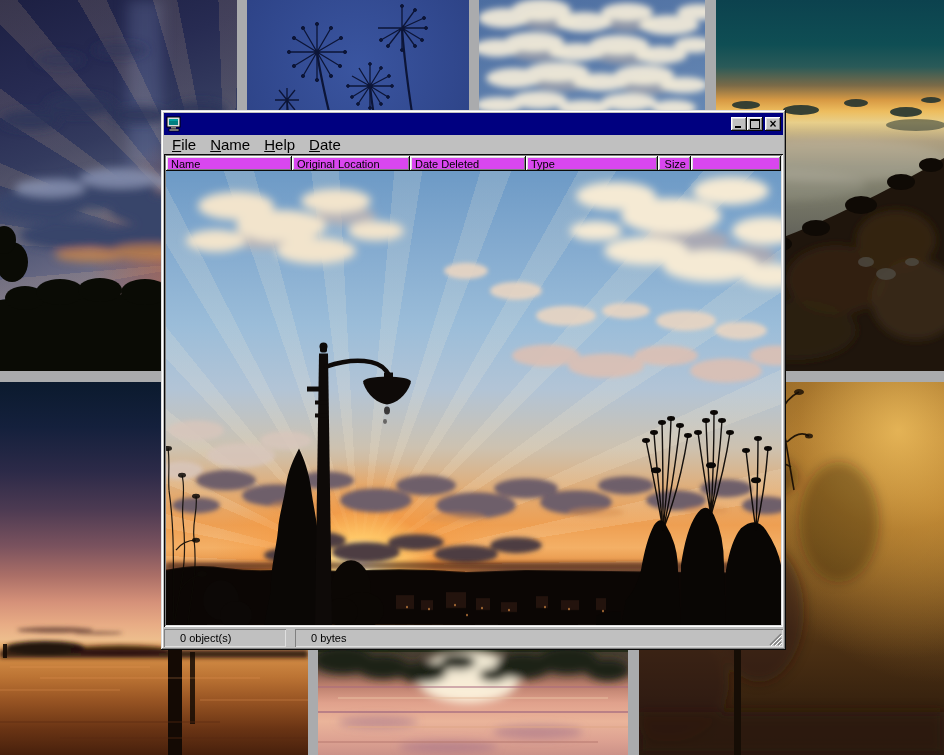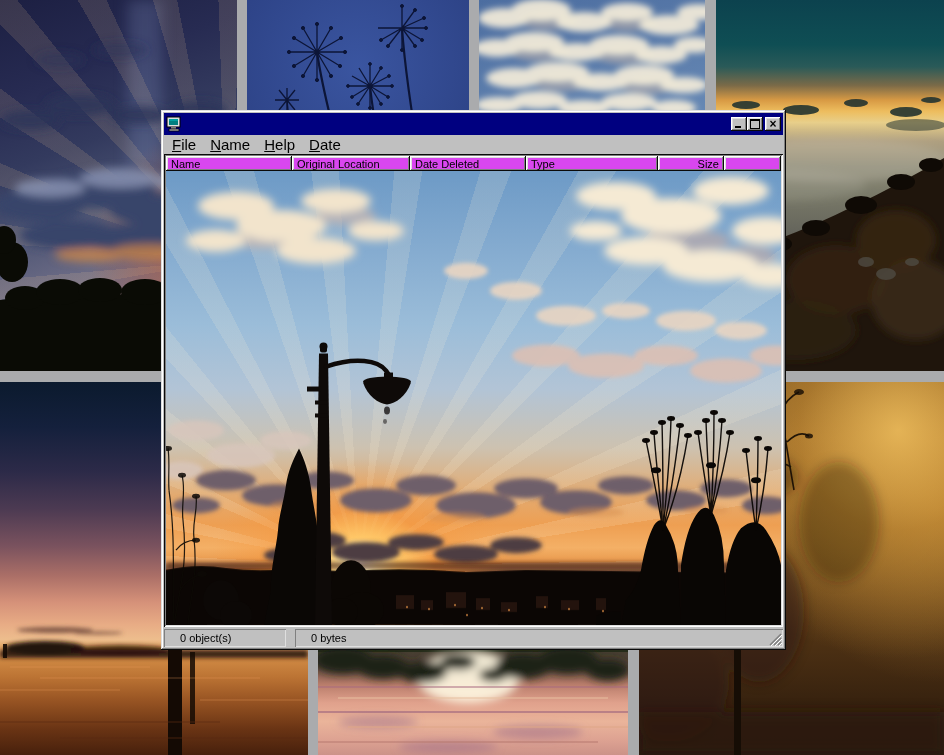--- a/index.html
+++ b/index.html
@@ -418,21 +418,21 @@
       <span class="menu-item">Help</span>
       <span class="menu-item">Date</span>
     </div>
 
     <div class="listview">
       <div class="hdr">
         <div class="hcell" style="width:126px">Name</div>
         <div class="hcell" style="width:118px">Original Location</div>
         <div class="hcell" style="width:116px">Date Deleted</div>
         <div class="hcell" style="width:132px">Type</div>
-        <div class="hcell right" style="width:66px">Size</div>
+        <div class="hcell right" style="width:33px">Size</div>
         <div class="hcell" style="flex:1"></div>
       </div>
 
       <div class="content">
         <div class="photo-sky"></div>
         <div class="photo-rays"></div>
         <div class="photo-sun"></div>
         <svg class="overlay" viewBox="0 0 615 455" preserveAspectRatio="none">
           <defs>
             <filter id="pb2" x="-60%" y="-60%" width="220%" height="220%">

